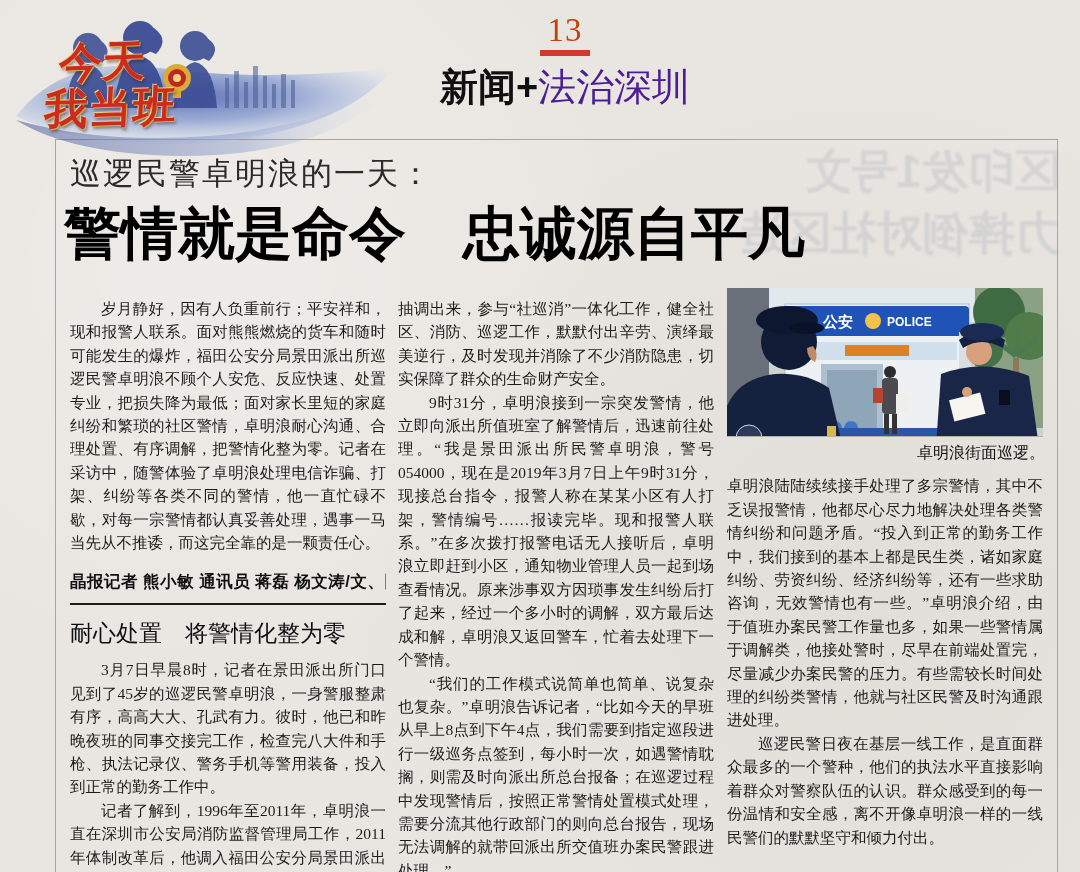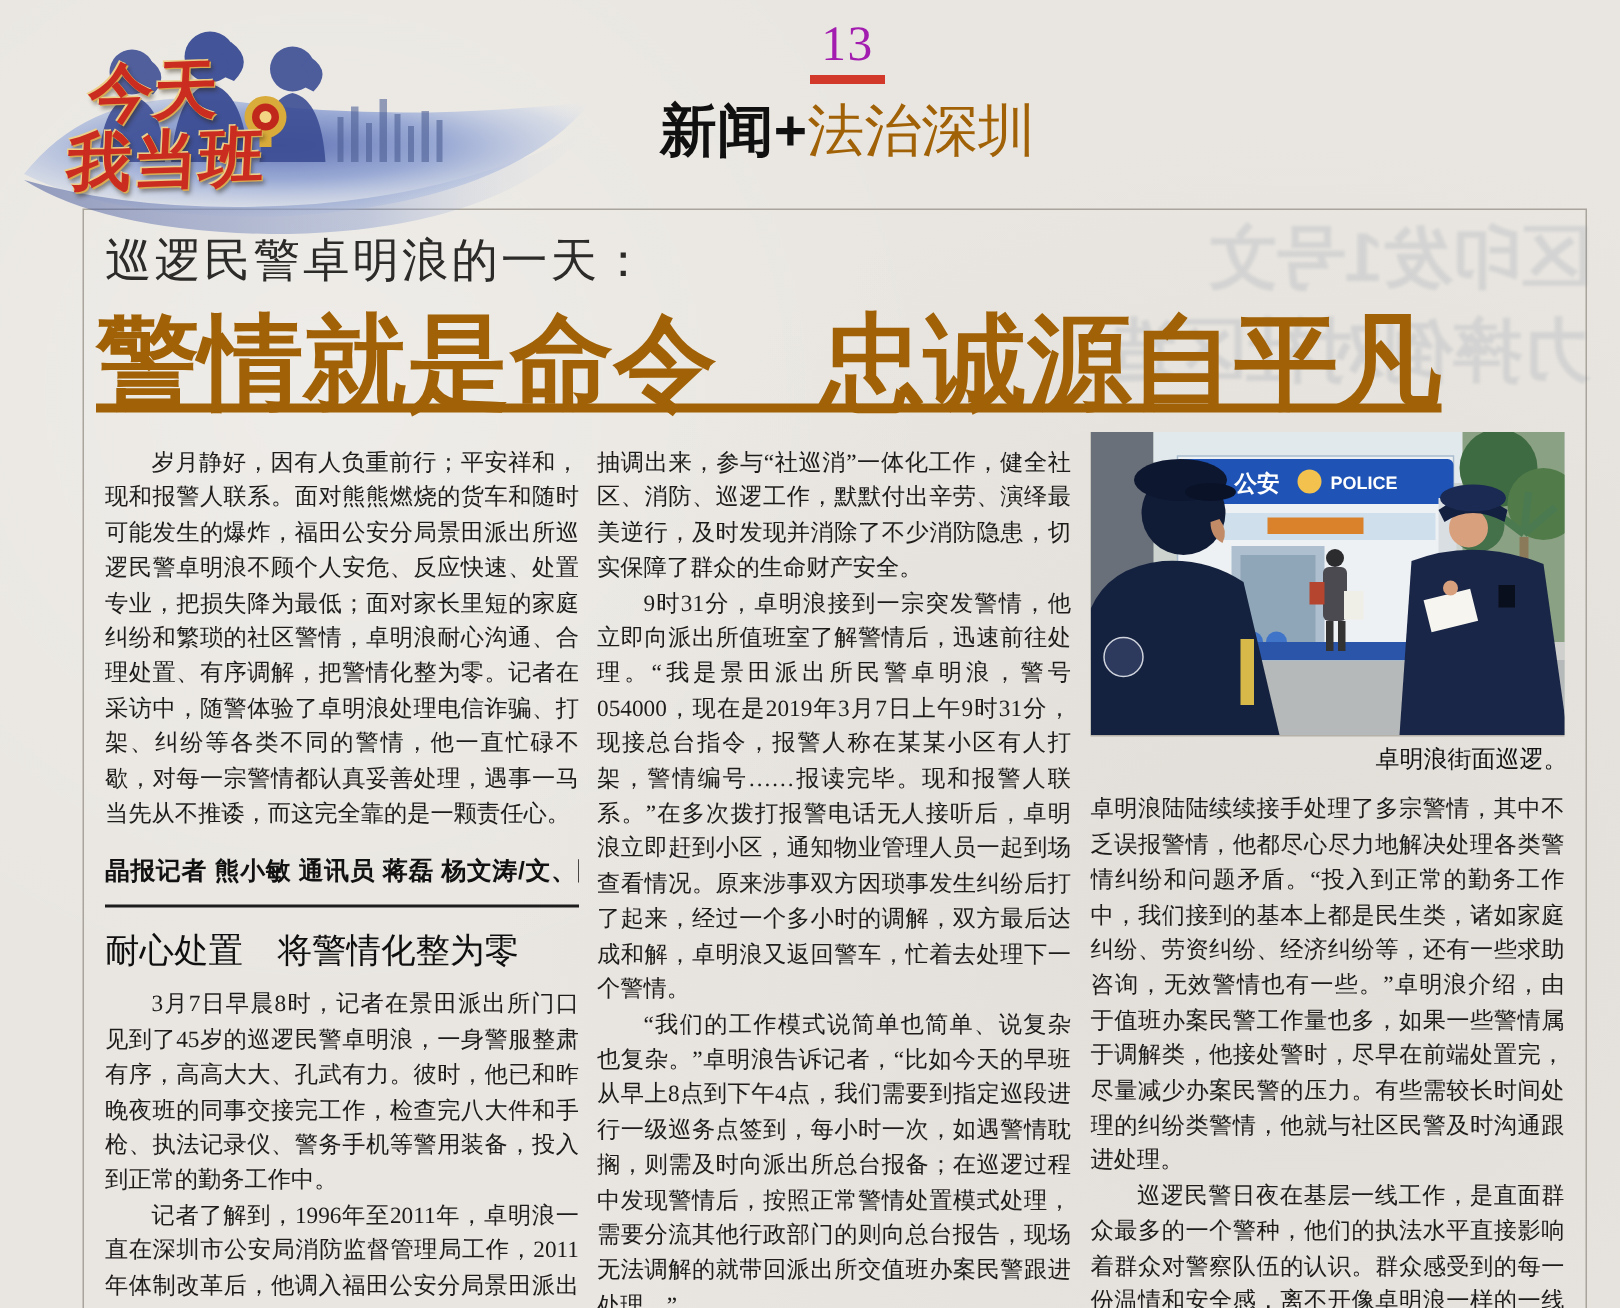--- a/index.html
+++ b/index.html
@@ -11,61 +11,61 @@
   .noise{position:absolute;inset:0;pointer-events:none;
     background:
       radial-gradient(circle at 20% 30%, rgba(255,255,255,.25), transparent 40%),
       radial-gradient(circle at 80% 70%, rgba(190,185,178,.18), transparent 50%);
   }
   
   .article-frame{position:absolute;left:55px;top:139px;width:1001px;height:780px;
     border:1px solid #a9a49c;background:transparent;}
   
   .header-center{position:absolute;left:400px;top:12px;width:330px;text-align:center;}
-  .page-num{font-size:33px;color:#a21caf;letter-spacing:1px;}
+  .page-num{font-size:33px;color:#c2410c;letter-spacing:1px;}
   .red-bar{width:50px;height:6px;background:#d2392a;margin:1px auto 6px auto;}
   .section-title{font-family:"Liberation Sans","DejaVu Sans",sans-serif;font-size:38px;color:#101010;white-space:nowrap;}
   .section-bold{font-weight:900;margin-top:27px;}
-  .section-light{font-weight:500;color:#a16207;}
+  .section-light{font-weight:500;color:#4c1d95;}
   
   .logo{position:absolute;left:10px;top:16px;width:390px;height:150px;}
   .logo svg{position:absolute;inset:0;}
   .logo-text{position:absolute;left:48px;top:22px;color:#cb2c20;
     font-family:"Liberation Sans","DejaVu Sans",sans-serif;font-weight:900;
     transform:skewX(-5deg) rotate(-2deg);line-height:46px;font-size:43px;
     text-shadow:1px 1px 0 #d8ab52,-1px -1px 0 #ecd08a,2px 3px 3px rgba(40,30,10,.45);}
   .logo-text .l2{margin-left:-12px;letter-spacing:1px;}
   
   .ghost{position:absolute;left:742px;top:140px;width:318px;
     font-family:"Liberation Sans","DejaVu Sans",sans-serif;font-weight:900;
     font-size:46px;line-height:62px;color:#63748e;opacity:.15;
     transform:scaleX(-1);filter:blur(1.2px);white-space:nowrap;overflow:hidden;}
   
   .kicker{position:absolute;left:70px;top:153px;
     font-family:Liberation Sans, sans-serif;
     font-size:31px;font-weight:500;color:#2c2b29;letter-spacing:2px;white-space:nowrap;}
   .headline{position:absolute;left:64px;top:196px;
     font-family:"Liberation Sans","DejaVu Sans",sans-serif;
-    font-size:69px;font-weight:900;color:#a16207;letter-spacing:0px;white-space:nowrap;text-decoration:underline;}
+    font-size:57px;font-weight:900;color:#000000;letter-spacing:0px;white-space:nowrap;}
   
   .col{position:absolute;top:297px;width:316px;height:577px;overflow:hidden;
     font-size:15.5px;line-height:23.4px;color:#1d1c1b;text-align:justify;}
   .col p{margin:0;}
   .indent{text-indent:2em;}
   .col1{left:70px;}
   .col2{left:398px;}
   .col3{left:727px;top:288px;height:586px;}
   .byline{font-family:"Liberation Sans","DejaVu Sans",sans-serif;font-weight:700;
     font-size:16.5px;color:#111;margin-top:16px;padding-bottom:9px;
     border-bottom:2px solid #1c1c1c;letter-spacing:.5px;white-space:nowrap;}
   .subhead{font-family:"Liberation Sans","DejaVu Sans",sans-serif;font-weight:400;
     font-size:23px;color:#0f0f0f;margin:17px 0 13px 0;white-space:nowrap;}
   
   .photo-wrap{width:318px;}
-  .photo-frame{width:318px;height:202px;overflow:hidden;background:#c9cfc9;
+  .photo-frame{width:318px;height:148px;overflow:hidden;background:#c9cfc9;
     box-shadow:0 0 0 1px #b5b0a8;}
   .caption{font-family:"Liberation Sans","DejaVu Sans",sans-serif;font-weight:400;
     font-size:16px;color:#101010;text-align:right;margin:5px 0 10px 0;}
 </style>
 </head>
 <body>
 
 <div class="noise"></div>
 
 <div class="article-frame"></div>

